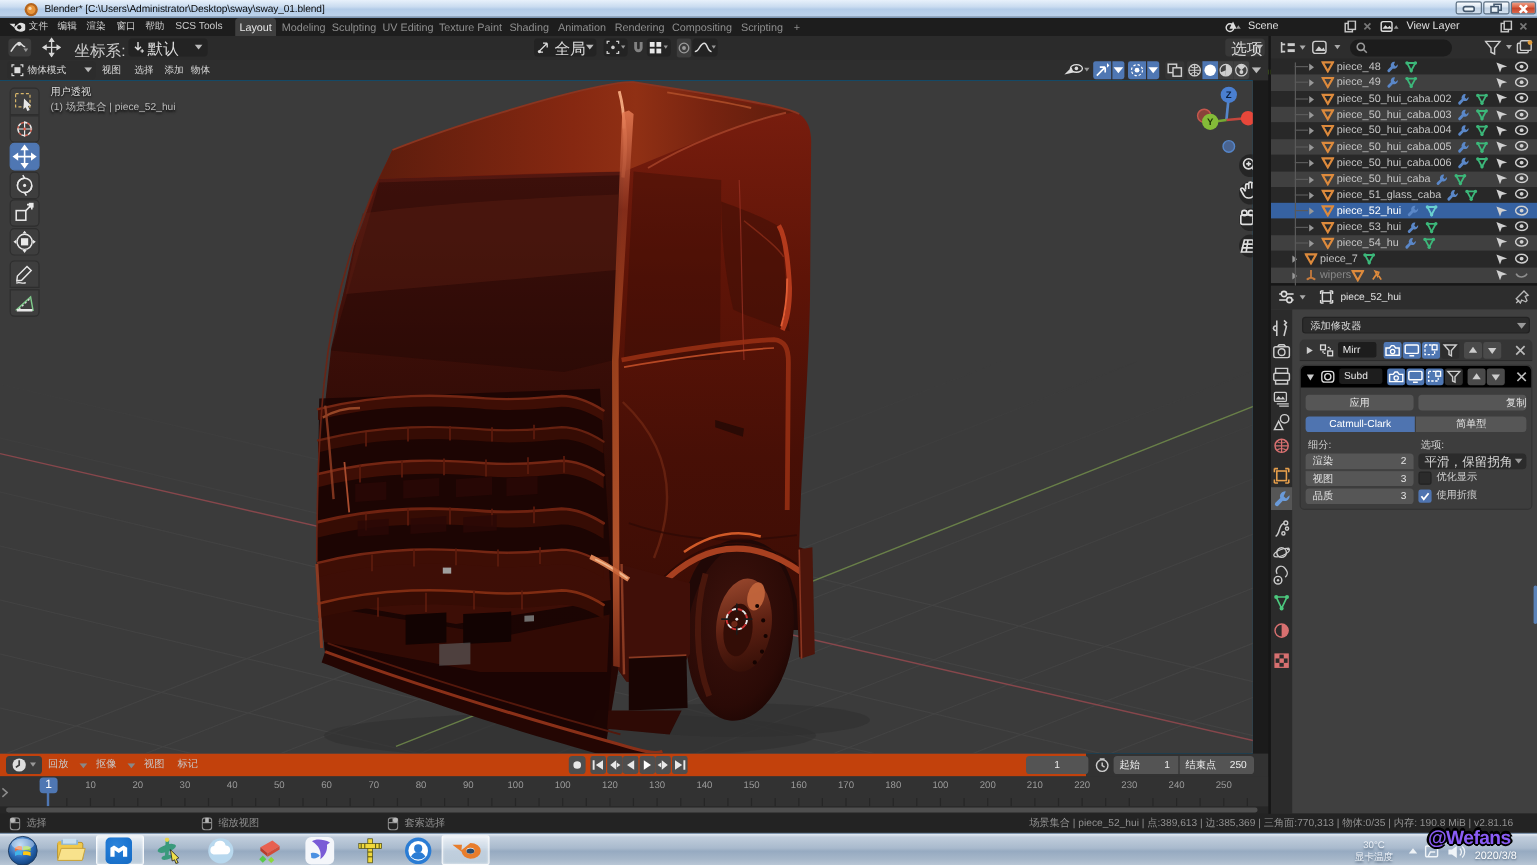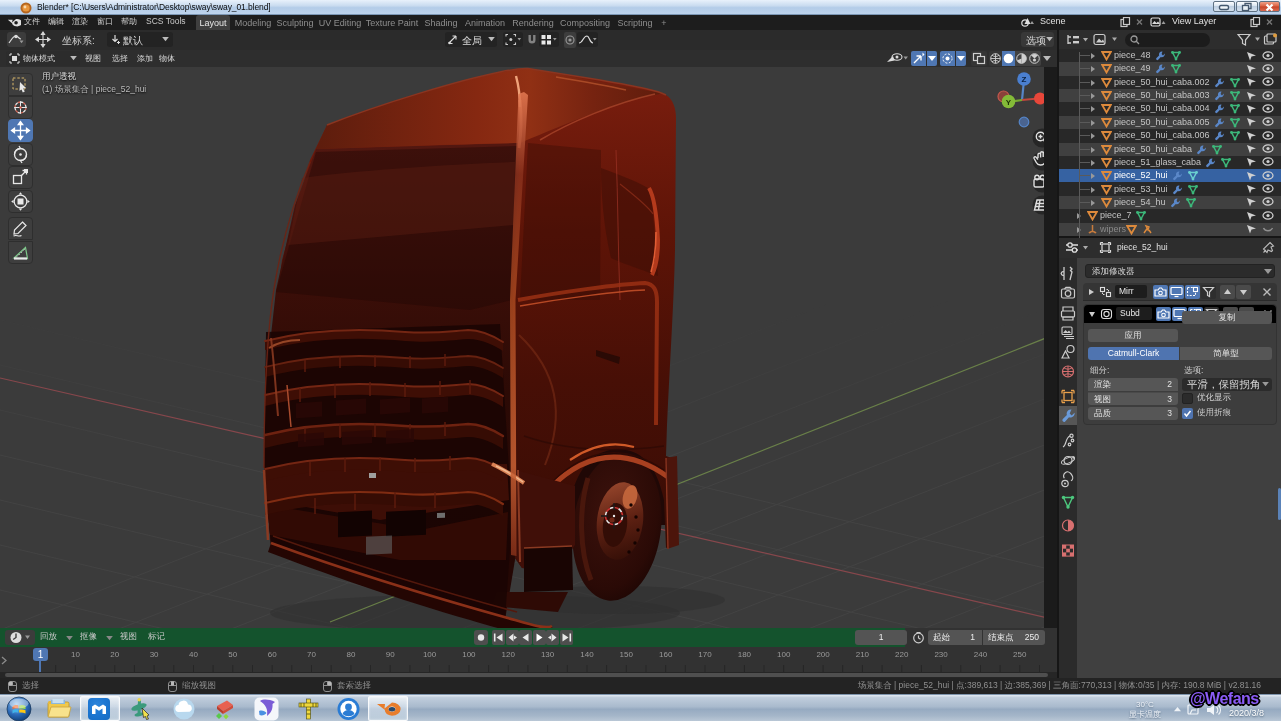--- a/index.html
+++ b/index.html
@@ -8,41 +8,41 @@
 
 #titlebar{left:0;top:0;width:1281px;height:15px;background:linear-gradient(180deg,#e8f1fb 0%,#cadcf0 40%,#b3cce8 55%,#bdd3ec 100%);border-bottom:1px solid #7c97b5;color:#0a0a0a;font-size:9px}
 #titlebar .txt{position:absolute;left:37px;top:2px;letter-spacing:-0.1px;font-size:8.5px}
 .winbtn{position:absolute;top:1px;height:11px;border:1px solid #5e7183;border-radius:2px}
 
 #menubar{left:0;top:15px;width:1281px;height:15px;background:#1d1d1d;color:#d2d2d2;font-size:8px}
 #menubar span{position:absolute;top:1px}
 .tab{position:absolute;top:0;height:15px;line-height:16px;color:#8e8e8e;font-size:9px;text-align:center;white-space:nowrap;overflow:hidden}
 .tab.on{background:#3f3f3f;color:#e6e6e6;border-radius:3px 3px 0 0}
 
-#row2{left:0;top:30px;width:1281px;height:32px;background:#2b2b2b;border-bottom:4px solid #84cc16;color:#d8d8d8;font-size:10px}
+#row2{left:0;top:30px;width:1281px;height:32px;background:#2b2b2b;border-bottom:4px solid #84cc16;color:#d8d8d8;font-size:13px}
 .w2{position:absolute;top:2px;height:15px;background:#3c3c3c;border-radius:3px;line-height:15px;color:#dcdcdc}
 
 #vphead{left:0;top:50px;width:1057px;height:17px;background:#2e2e2e;color:#d8d8d8;font-size:8px}
 #vphead .m{position:absolute;top:3px}
 
 #viewport{left:0;top:67px;width:1044px;height:561px;background:#0369a1;overflow:hidden}
 
 .tbtn{position:absolute;left:8px;width:25px;height:23px;background:#3f3f3fd9;border:1px solid #2e2e2e}
 .tbtn.on{background:#4f77b3;border-color:#4f77b3}
 
 #outliner{left:1059px;top:30px;width:222px;height:208px;background:#282828;font-size:9px;color:#c8c8c8;overflow:hidden}
 #outlhead{position:absolute;left:0;top:0;width:222px;height:19px;background:#2d2d2d}
 .orow{position:absolute;left:0;width:222px;height:13.3px;line-height:13.3px}
 
 #props{left:1059px;top:238px;width:222px;height:440px;background:#404040;font-size:8.5px;color:#d8d8d8;overflow:hidden}
 #prophead{position:absolute;left:0;top:0;width:222px;height:20px;background:#2d2d2d}
 #proptabs{position:absolute;left:0;top:20px;width:18px;height:420px;background:#2b2b2b}
 
 #timeline{left:0;top:628px;width:1057px;height:50px;background:#323232;font-size:8.5px;color:#c8c8c8}
-#tlhead{position:absolute;left:0;top:0;width:905px;height:19px;background:#14532d}
+#tlhead{position:absolute;left:0;top:0;width:905px;height:19px;background:#c2410c}
 #tlruler{position:absolute;left:0;top:19px;width:1057px;height:25px;background:#323232}
 .pbb{position:absolute;top:2px;width:13px;height:15px;background:#4e4e4e;border-radius:2px}
 .fnum{position:absolute;top:3px;font-size:8px;color:#9a9a9a;transform:translateX(-50%)}
 
 #statusbar{left:0;top:678px;width:1281px;height:16px;background:#232323;color:#909090;font-size:8.5px}
 
 #taskbar{left:0;top:694px;width:1281px;height:27px;background:linear-gradient(180deg,#e3eaf2 0%,#c0cddc 10%,#a9bacd 45%,#96aac1 55%,#a5b6c9 80%,#b9c7d6 100%);border-top:1px solid #7e94ac}
 .tkbtn{position:absolute;top:1px;width:40px;height:25px;border-radius:2px}
 .tkbtn.hl{background:linear-gradient(180deg,#fafcfebb,#d8e3eea8 50%,#c2d3e0a8);border:1px solid #ffffffd8;box-shadow:inset 0 0 2px #ffffffcc}
 .vdiv{position:absolute;background:#161616}
@@ -1111,21 +1111,21 @@
               <path d="M7.5 4l-3.5 5h7z" fill="#ccc"></path>
             </svg></div>
     <div class="pbt" style="left:155px;background:#4a4a4a"><svg width="15" height="14" viewBox="0 0 15 14">
               <path d="M7.5 10l-3.5-5h7z" fill="#ccc"></path>
             </svg></div>
     <svg class="abs" style="left:178px;top:3px" width="12" height="12" viewBox="0 0 12 12">
             <path d="M2.5 2.5l7 7m0-7l-7 7" stroke="#bbb" stroke-width="1.4"></path>
           </svg>
   </div>
   <div class="pfield" style="left:4px;top:24px;width:90px;text-align:center">应用</div>
-  <div class="pfield" style="left:98px;top:6px;width:90px;text-align:center">复制</div>
+  <div class="pfield" style="left:98px;top:24px;width:90px;text-align:right">复制</div>
   <div class="pfield" style="left:4px;top:42px;width:91px;text-align:center;background:#4f74b0;border-radius:3px 0 0 3px;color:#fff">Catmull-Clark</div>
   <div class="pfield" style="left:96px;top:42px;width:92px;text-align:center;border-radius:0 3px 3px 0">简单型</div>
   <div class="abs" style="left:6px;top:60px;color:#cfcfcf">细分:</div>
   <div class="abs" style="left:100px;top:60px;color:#cfcfcf">选项:</div>
   <div class="pfield" style="left:4px;top:73px;width:90px;border-radius:3px 3px 0 0">
           <span style="position:absolute;left:6px">渲染</span>
           <span style="position:absolute;right:6px">2</span>
         </div>
   <div class="pfield" style="left:4px;top:86.5px;width:90px;border-radius:0 0 3px 3px;border-top:1px solid #4a4a4a">
           <span style="position:absolute;left:6px">视图</span>

